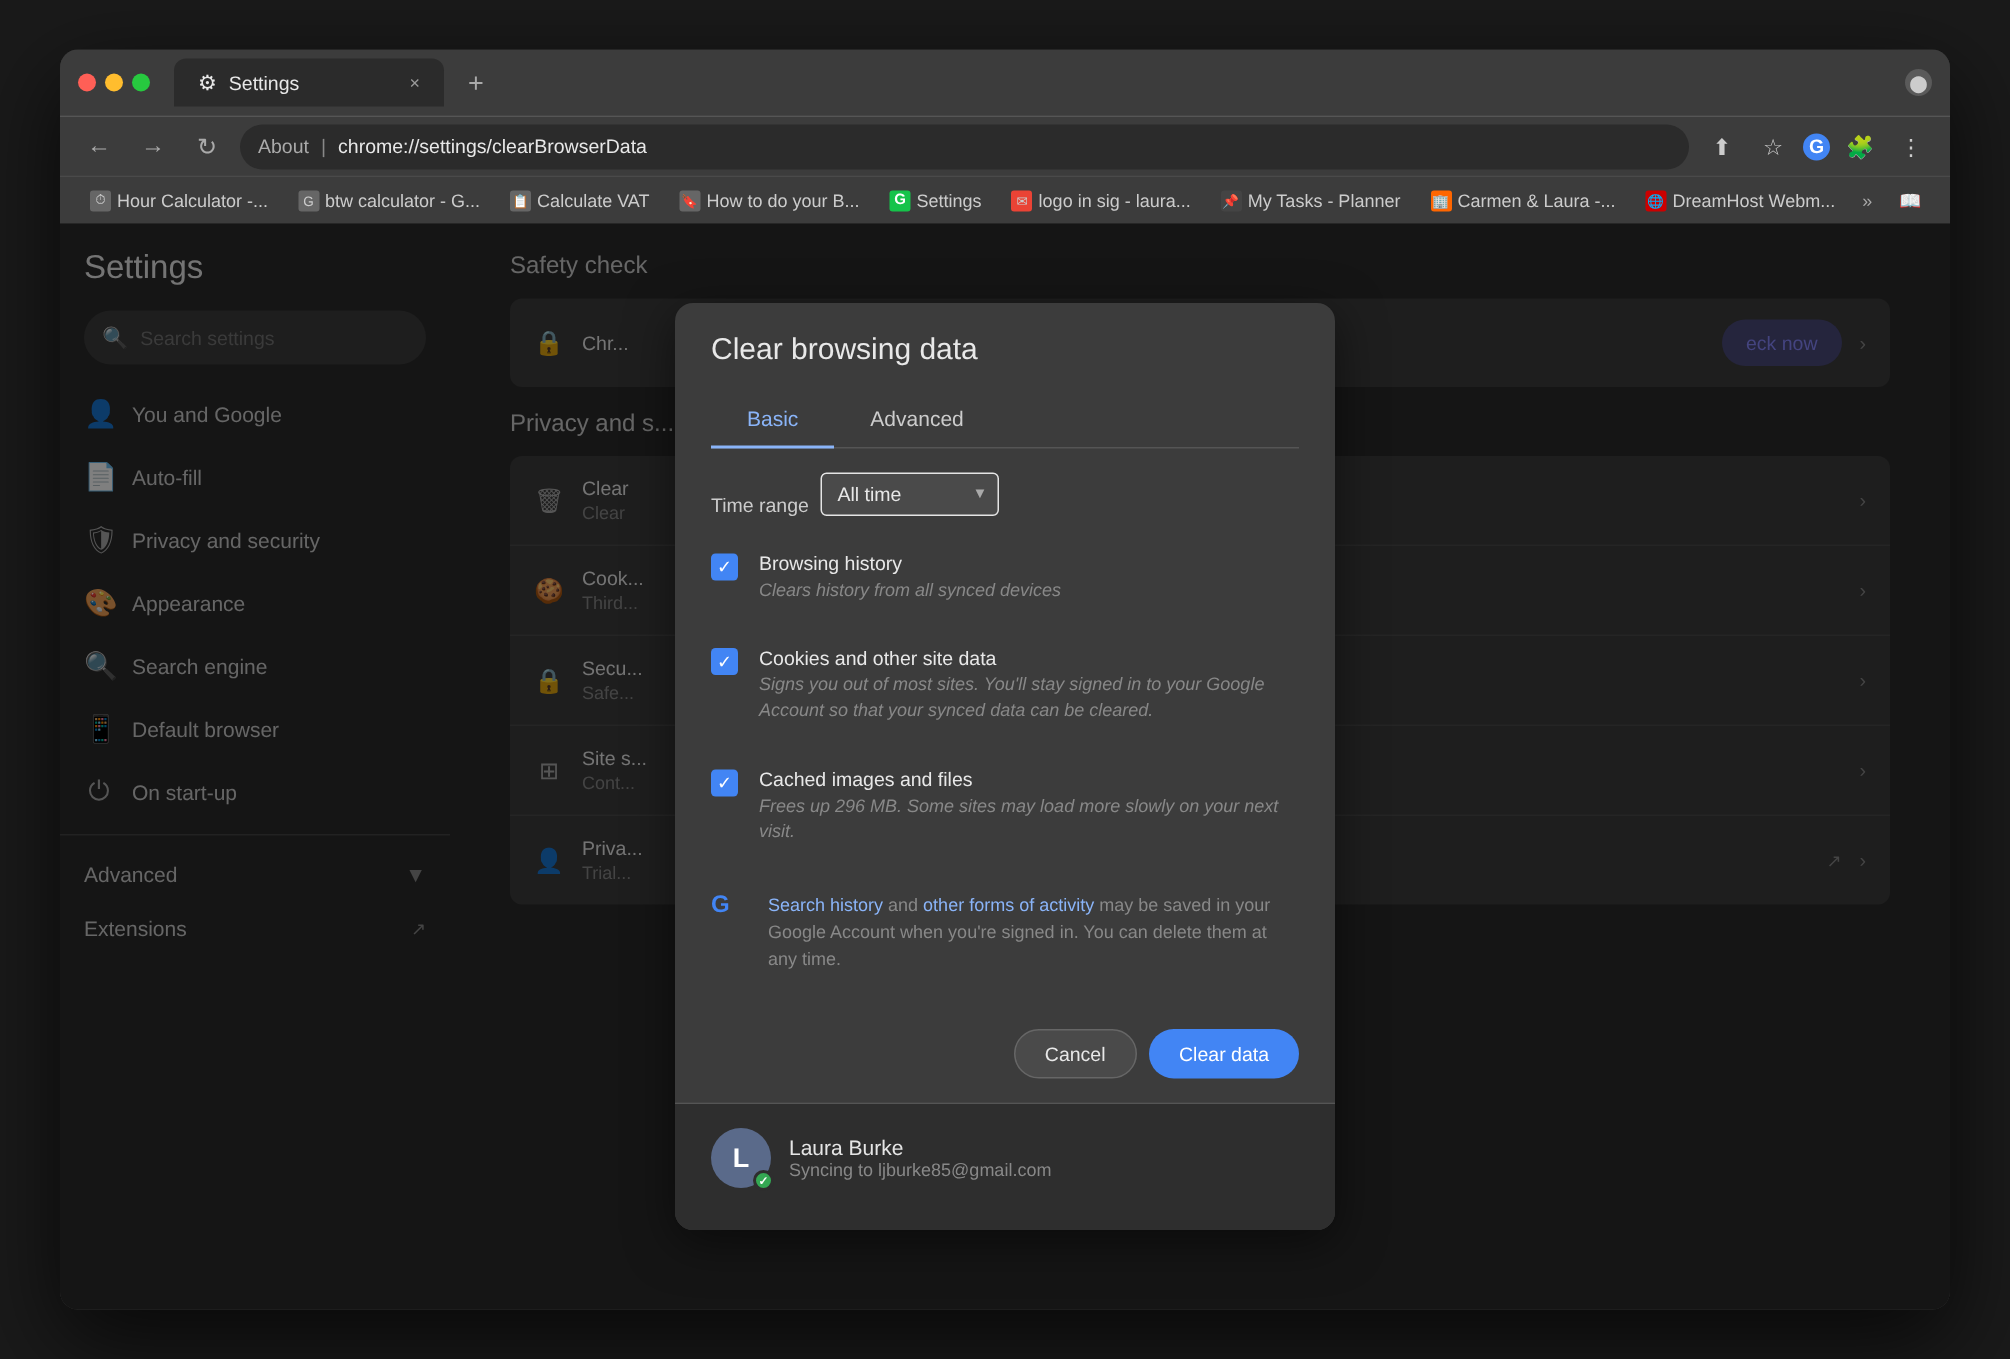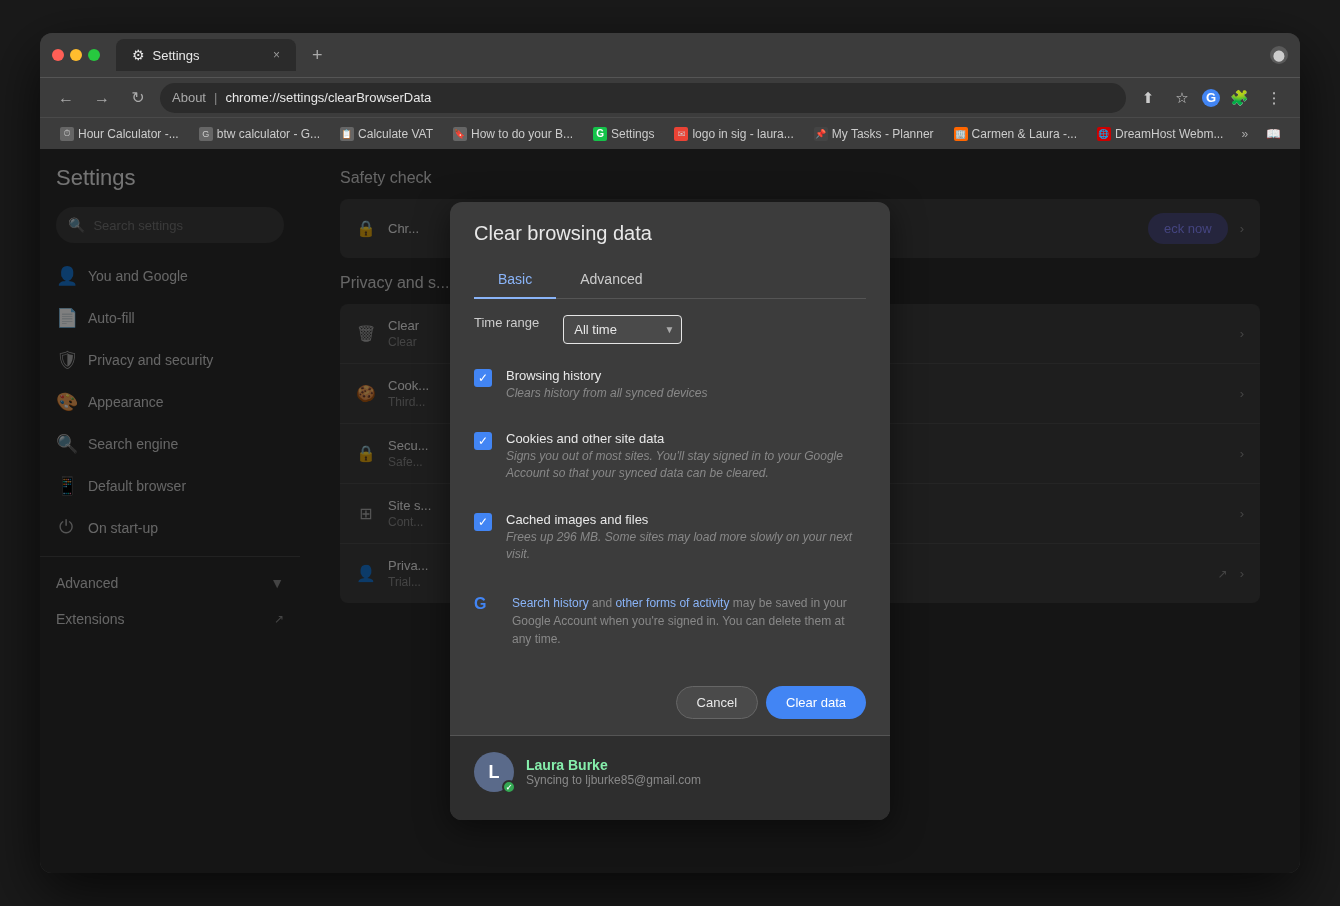--- a/index.html
+++ b/index.html
@@ -354,22 +354,22 @@
     }
     .dialog-tab.active {
       color: #8ab4f8;
       border-bottom: 2px solid #8ab4f8;
     }
     .dialog-body {
       padding: 16px 24px;
     }
     .time-range-row {
       display: flex;
-      align-items: flex-start;
-      gap: 24px;
+      align-items: flex-end;
+      gap: 8px;
       margin-bottom: 16px;
     }
     .time-range-label {
       font-size: 13px;
       color: #ccc;
     }
     .time-range-select {
       background: #4a4a4a;
       border: 1px solid #e5e5e5;
       border-radius: 4px;
@@ -509,22 +509,22 @@
       border: 2px solid #2e2e2e;
       display: flex;
       align-items: center;
       justify-content: center;
       font-size: 8px;
       color: white;
     }
     .account-info { flex: 1; }
     .account-name {
       font-size: 14px;
-      color: #86efac;
-      font-weight: 700;
+      color: #e5e5e5;
+      font-weight: 400;
     }
     .account-email {
       font-size: 12px;
       color: #888;
     }
     .account-note {
       font-size: 12px;
       color: #888;
       line-height: 1.5;
     }

